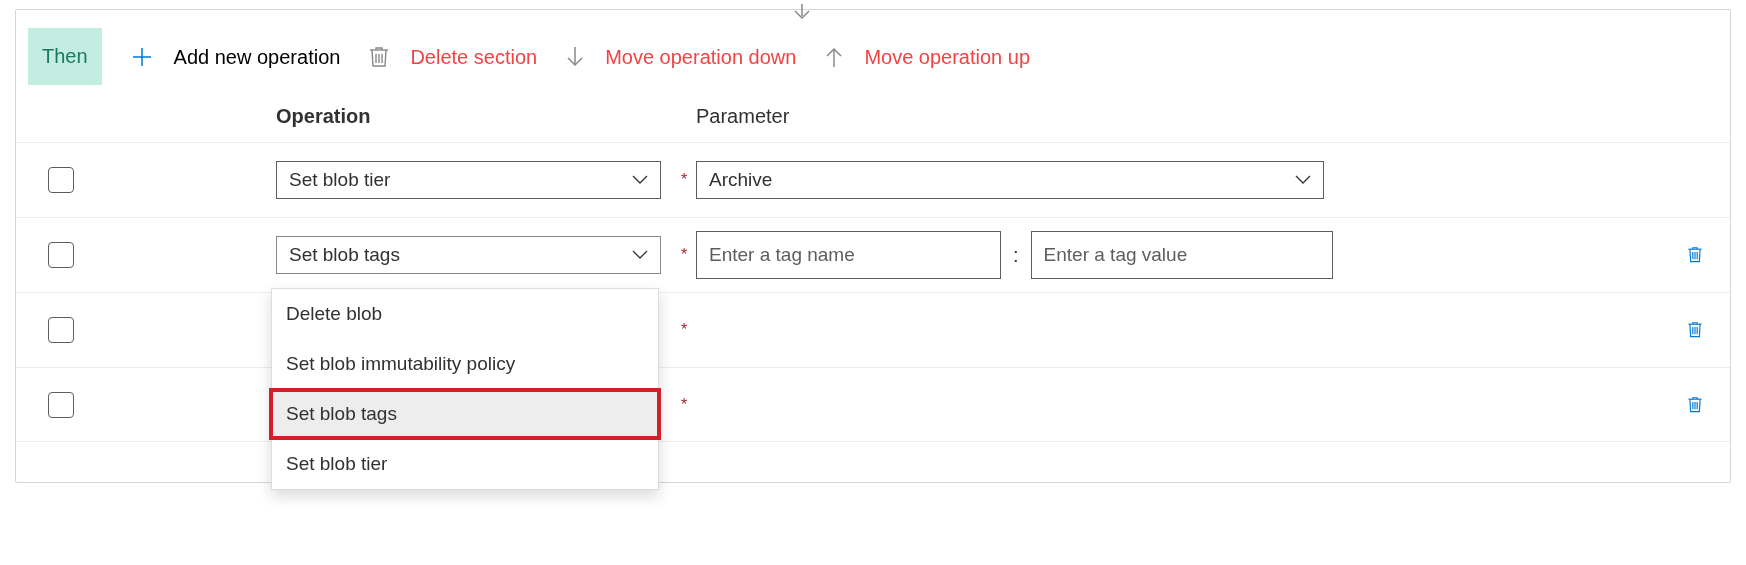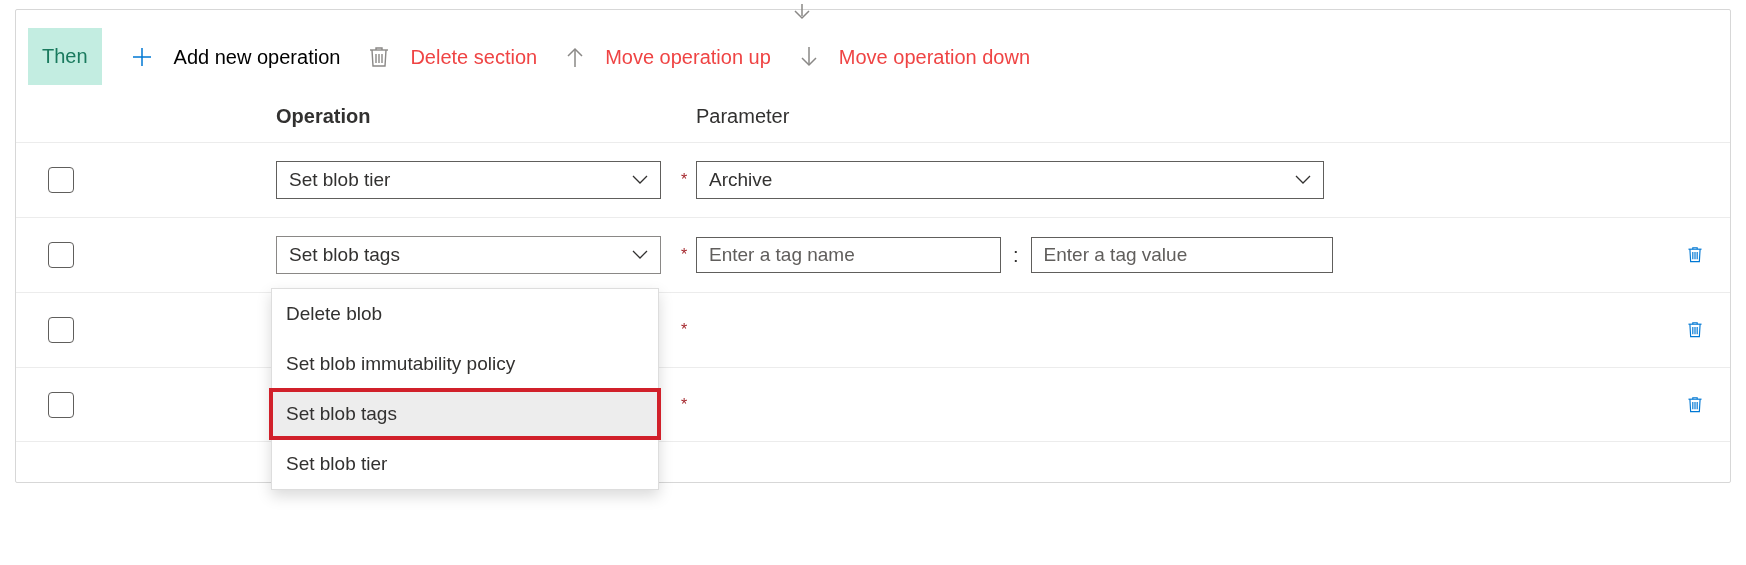--- a/index.html
+++ b/index.html
@@ -27,21 +27,21 @@
   .checkbox { width: 26px; height: 26px; border: 1px solid #605e5c; border-radius: 4px; background: #fff; cursor: pointer; }
   .row .opcell { width: 405px; display:flex; align-items:center; }
   .row .reqcell { width: 15px; color: #a4262c; font-size: 16px; padding-top:0; }
   .row .paramcell { flex: 1; display:flex; align-items:center; gap: 8px; padding-right: 10px; }
   .row .actioncell { width: 70px; display:flex; align-items:center; justify-content:center; }
 
   .select { width: 385px; height: 38px; border: 1px solid #605e5c; display:flex; align-items:center; justify-content:space-between; padding: 0 12px; background:#fff; cursor: pointer; font-size: 19px; }
   .select.open { border-color:#8a8886; }
   .select .chev { }
 
-  .input { height: 36px; border: 1px solid #605e5c; padding: 10px 12px; font-size: 19px; color:#15803d; background:#fff; }
+  .input { height: 48px; border: 1px solid #605e5c; padding: 10px 12px; font-size: 19px; color:#15803d; background:#fff; }
   .input::placeholder { color:#605e5c; }
   .param-wide { width: 628px; }
   .tag-name { width: 305px; }
   .tag-value { width: 302px; }
   .colon { padding: 0 4px; }
 
   .trash-btn { width: 28px; height: 28px; background: transparent; border: none; cursor: pointer; color: #0078d4; display:flex; align-items:center; justify-content:center; }
   .trash-btn svg { stroke: #0078d4; }
 
   .dropdown { position:absolute; left: 271px; top: 288px; width: 388px; background:#fff; border:1px solid #ddd; box-shadow: 0 6px 14px rgba(0,0,0,0.15); z-index: 10; }
@@ -86,35 +86,35 @@
               <path d="M4 5l1 16h12l1-16"></path>
             <path d="M8 9v9M11 9v9M14 9v9"></path>
           </svg>
         </span>
         <span>Delete section</span>
       </button>
 
       <button class="tbtn disabled">
         <span class="icon">
           <svg width="20" height="24" viewBox="0 0 20 24" fill="none" stroke="#8a8886" stroke-width="1.5">
+            <path d="M10 2v18"></path>
+              <path d="M3 13l7 7 7-7"></path>
+          </svg>
+        </span>
+        <span>Move operation down</span>
+      </button>
+
+      <button class="tbtn disabled">
+        <span class="icon">
+          <svg width="20" height="24" viewBox="0 0 20 24" fill="none" stroke="#8a8886" stroke-width="1.5">
             <path d="M10 22V4"></path>
               <path d="M3 11l7-7 7 7"></path>
           </svg>
         </span>
         <span>Move operation up</span>
-      </button>
-
-      <button class="tbtn disabled">
-        <span class="icon">
-          <svg width="20" height="24" viewBox="0 0 20 24" fill="none" stroke="#8a8886" stroke-width="1.5">
-            <path d="M10 2v18"></path>
-              <path d="M3 13l7 7 7-7"></path>
-          </svg>
-        </span>
-        <span>Move operation down</span>
       </button>
     </div>
 
     <div class="headers">
       <div class="col-check"></div>
       <div class="col-op">Operation</div>
       <div class="col-param">Parameter</div>
     </div>
 
     <div class="row">

